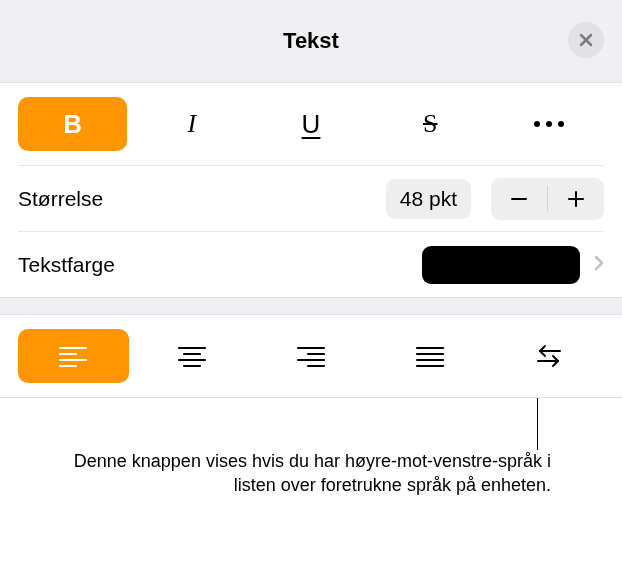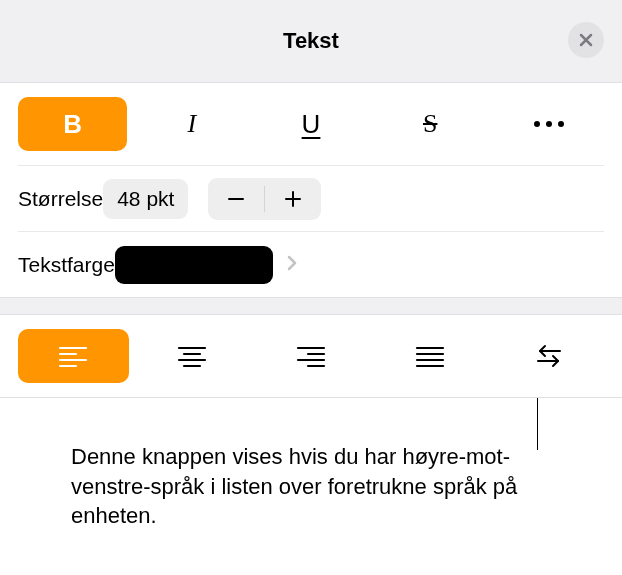--- a/index.html
+++ b/index.html
@@ -70,20 +70,21 @@
   }
   .bold-glyph { font-weight: 800; }
   .italic-glyph { font-style: italic; font-family: Georgia, serif; font-weight: 500; }
   .underline-glyph { text-decoration: underline; text-underline-offset: 4px; }
   .strike-glyph { text-decoration: line-through; font-family: Georgia, serif; }
   .more-dots { display: flex; gap: 6px; }
   .more-dots span { width: 6px; height: 6px; border-radius: 50%; background: #000; }
   .row {
     display: flex;
     align-items: center;
+    justify-content: space-between;
     height: 66px;
     border-top: 1px solid #e8e8ea;
   }
   .row-label {
     font-size: 21px;
     color: #000;
   }
   .size-controls {
     display: flex;
     align-items: center;
@@ -172,26 +173,26 @@
   .callout-line {
     position: absolute;
     left: 537px;
     top: 0;
     width: 1px;
     height: 52px;
     background: #000;
   }
   .callout-text {
     position: absolute;
-    top: 44px;
+    top: 51px;
     left: 50%;
     transform: translateX(-50%);
     width: 480px;
-    text-align: left;
-    font-size: 22px;
+    text-align: right;
+    font-size: 18px;
     line-height: 1.35;
     color: #000;
   }
 </style>
 </head>
 <body>
 
 <div class="panel">
   <div class="header">
     <div class="header-title">Tekst</div>

